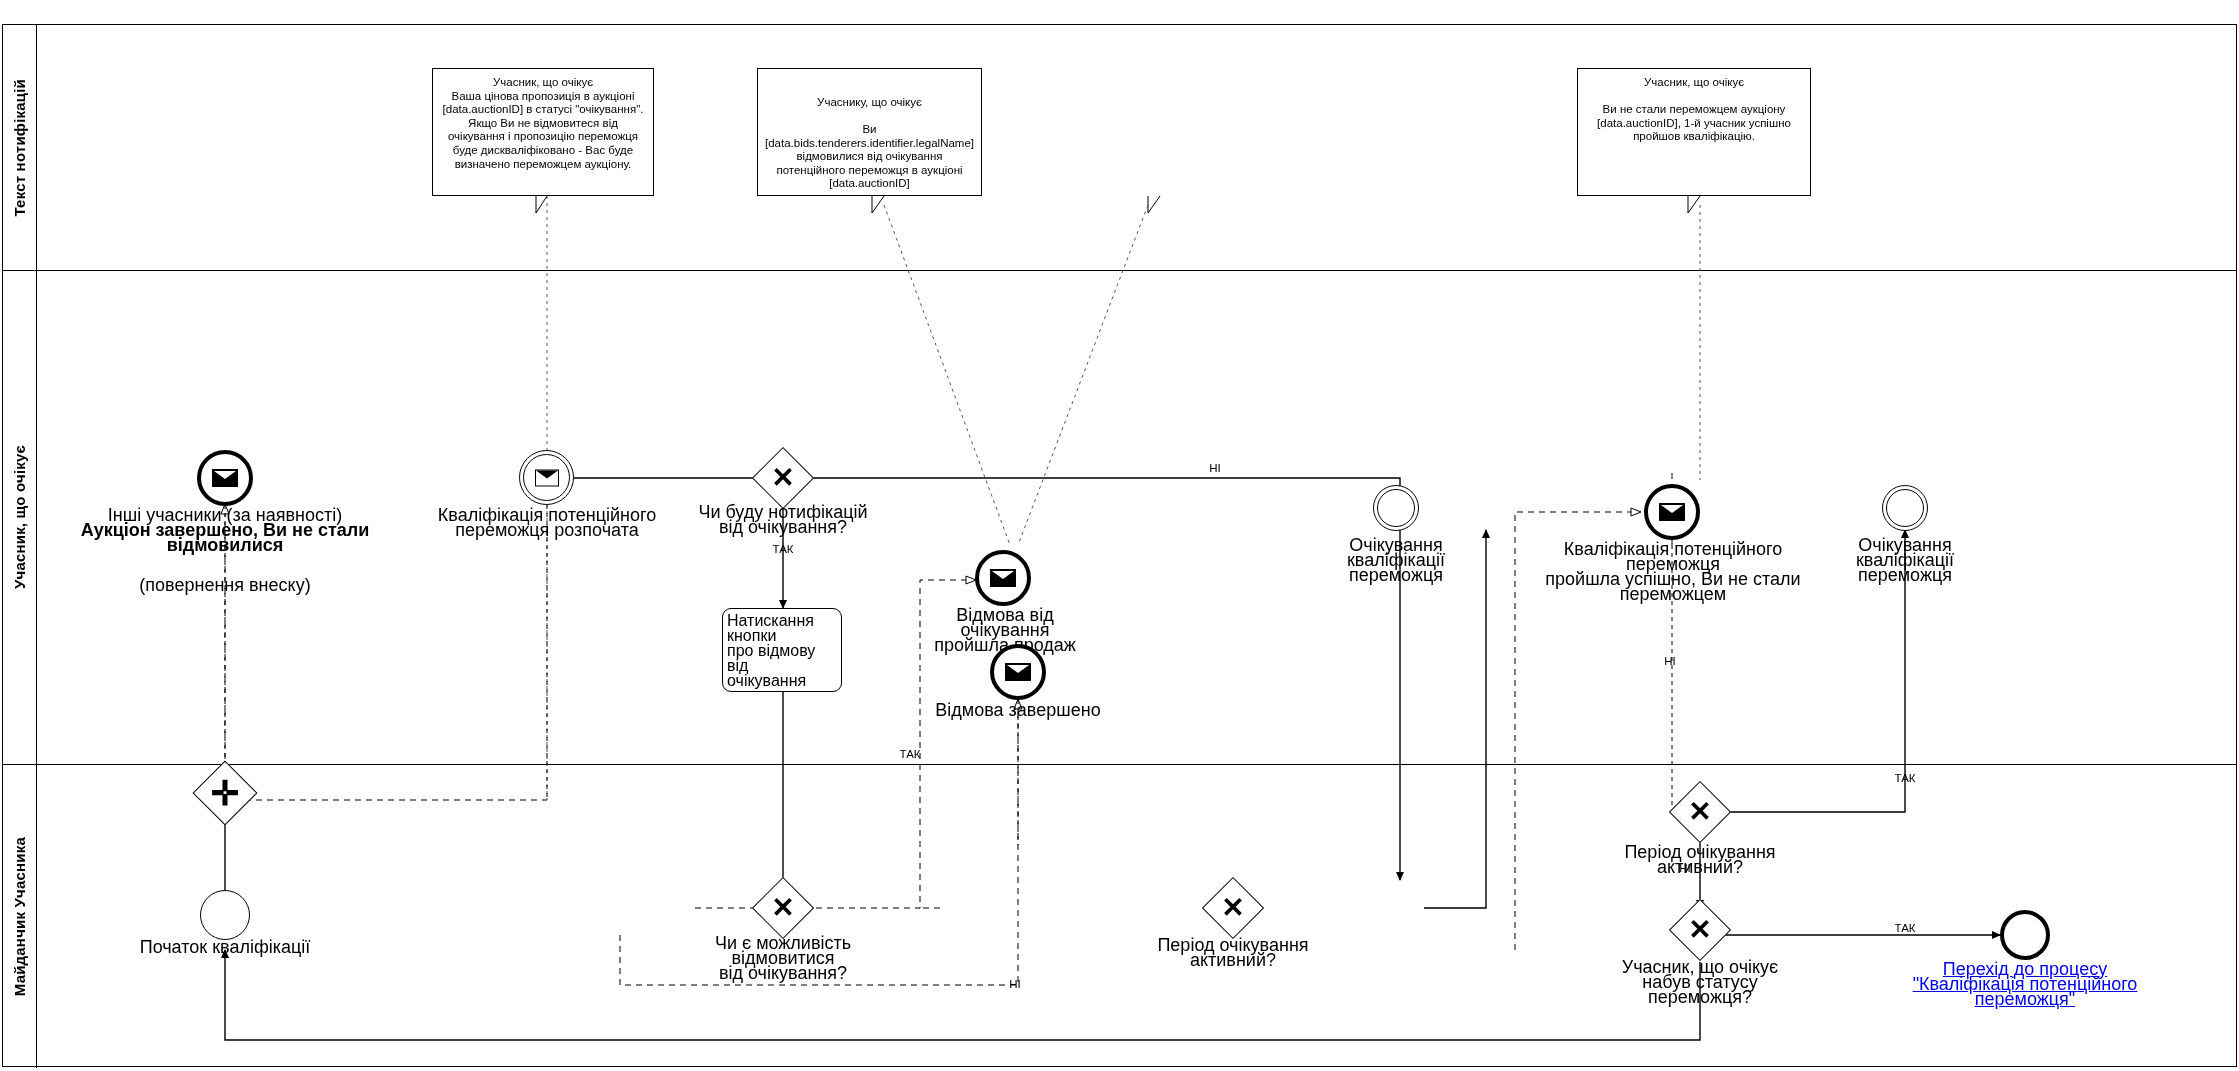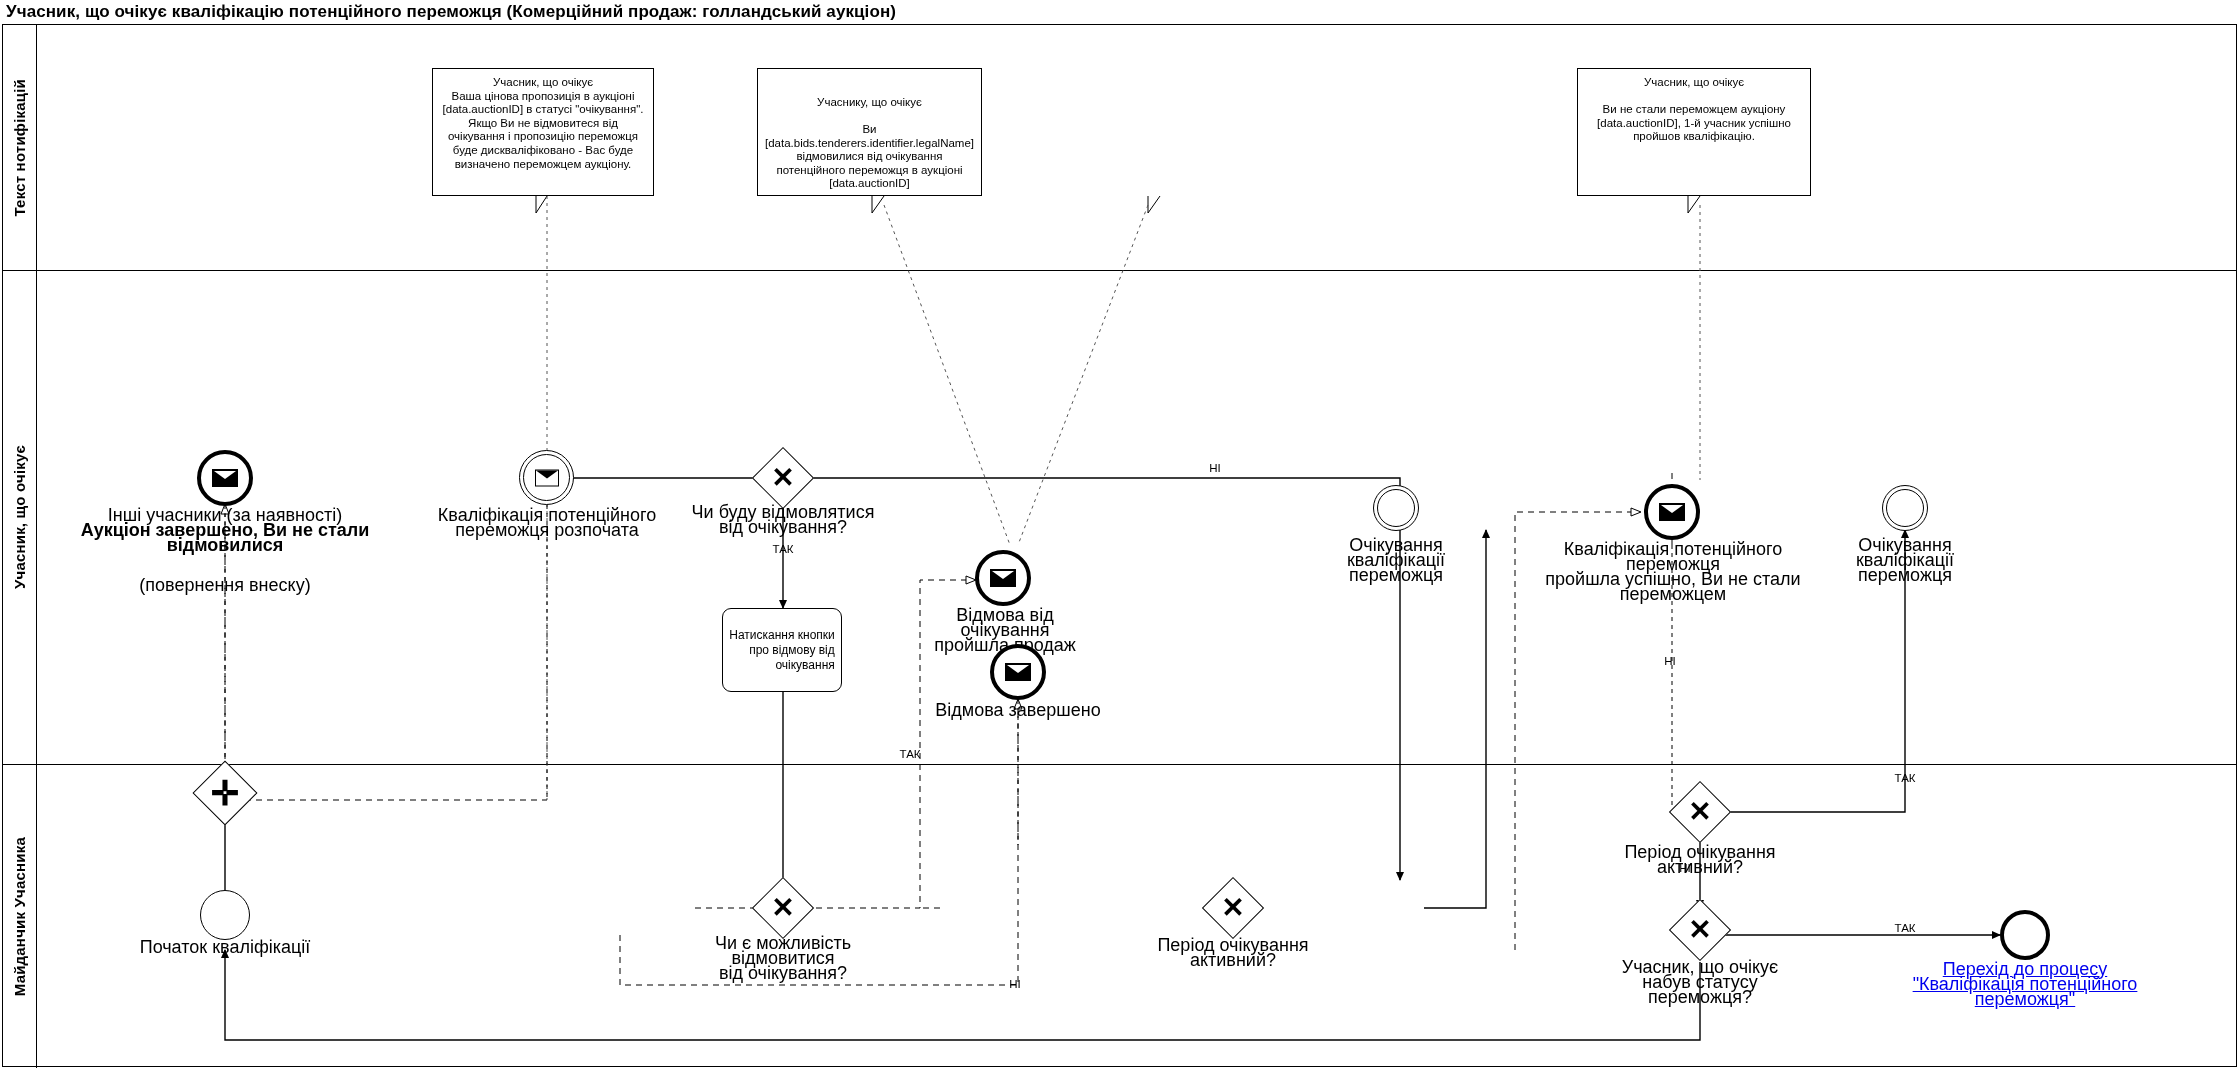--- a/index.html
+++ b/index.html
@@ -74,39 +74,38 @@
     position:absolute;left:0;top:0;width:100%;height:100%;
     display:flex;align-items:center;justify-content:center;
     font-size:28px;font-weight:bold;line-height:1;
   }
   .gw.plus .mark{font-size:34px;}
 
   
   .task{
     position:absolute;box-sizing:border-box;
     border:1.4px solid #000;border-radius:9px;background:#fff;
-    display:flex;align-items:center;justify-content:center;text-align:right;
-    font-size:12px;line-height:15px;padding:4px;white-space:pre-line;
+    display:flex;align-items:center;justify-content:center;text-align:left;
+    font-size:16px;line-height:15px;padding:4px;white-space:pre-line;
   }
 
   
   .lbl{
     position:absolute;font-size:18px;line-height:15px;text-align:center;
     white-space:pre-line;color:#000;
   }
   .lbl.bold{font-weight:bold;}
   .lbl.flow{font-size:11.5px;line-height:13px;}
   .lbl.link{color:#0000EE;text-decoration:underline;}
 </style>
 </head>
 <body>
 
 <div id="canvas">
 
-  <div class="diagram-title">Учасник, що очікує кваліфікацію потенційного переможця (Комерційний продаж:  голландський аукціон)</div>
 
   <div class="pool" style="left:2px;top:24px;width:2235px;height:1043px;">
     <div class="lane" style="left:0;top:0;width:100%;height:246px;">
       <div class="lane-header">
         <span>Текст нотифікацій</span>
       </div>
     </div>
     <div class="lane" style="left:0;top:246px;width:100%;height:494px;">
       <div class="lane-header">
         <span>Учасник, що очікує</span>
@@ -217,21 +216,21 @@
   <div class="ev interm" style="left:519px;top:450px;width:55px;height:55px;">
     <div class="envelope outline" style="width:24px;height:17px;"></div>
   </div>
   <div class="lbl" style="left:432px;top:508px;width:230px;">Кваліфікація потенційного
 переможця розпочата</div>
 
   <div class="gw" style="left:761px;top:456px;width:44px;height:44px;">
     <div class="dia"></div>
     <div class="mark">✕</div>
   </div>
-  <div class="lbl" style="left:683px;top:505px;width:200px;">Чи буду відмовлятися
+  <div class="lbl" style="left:683px;top:505px;width:200px;">Чи буду нотифікацій
 від очікування?</div>
   <div class="lbl flow" style="left:753px;top:543px;width:60px;">ТАК</div>
   <div class="lbl flow" style="left:1200px;top:462px;width:30px;">НІ</div>
 
   <div class="task" style="left:722px;top:608px;width:120px;height:84px;">Натискання кнопки
 про відмову від
 очікування</div>
 
   <div class="ev msg-thick" style="left:975px;top:550px;width:56px;height:56px;">
     <div class="envelope"></div>

